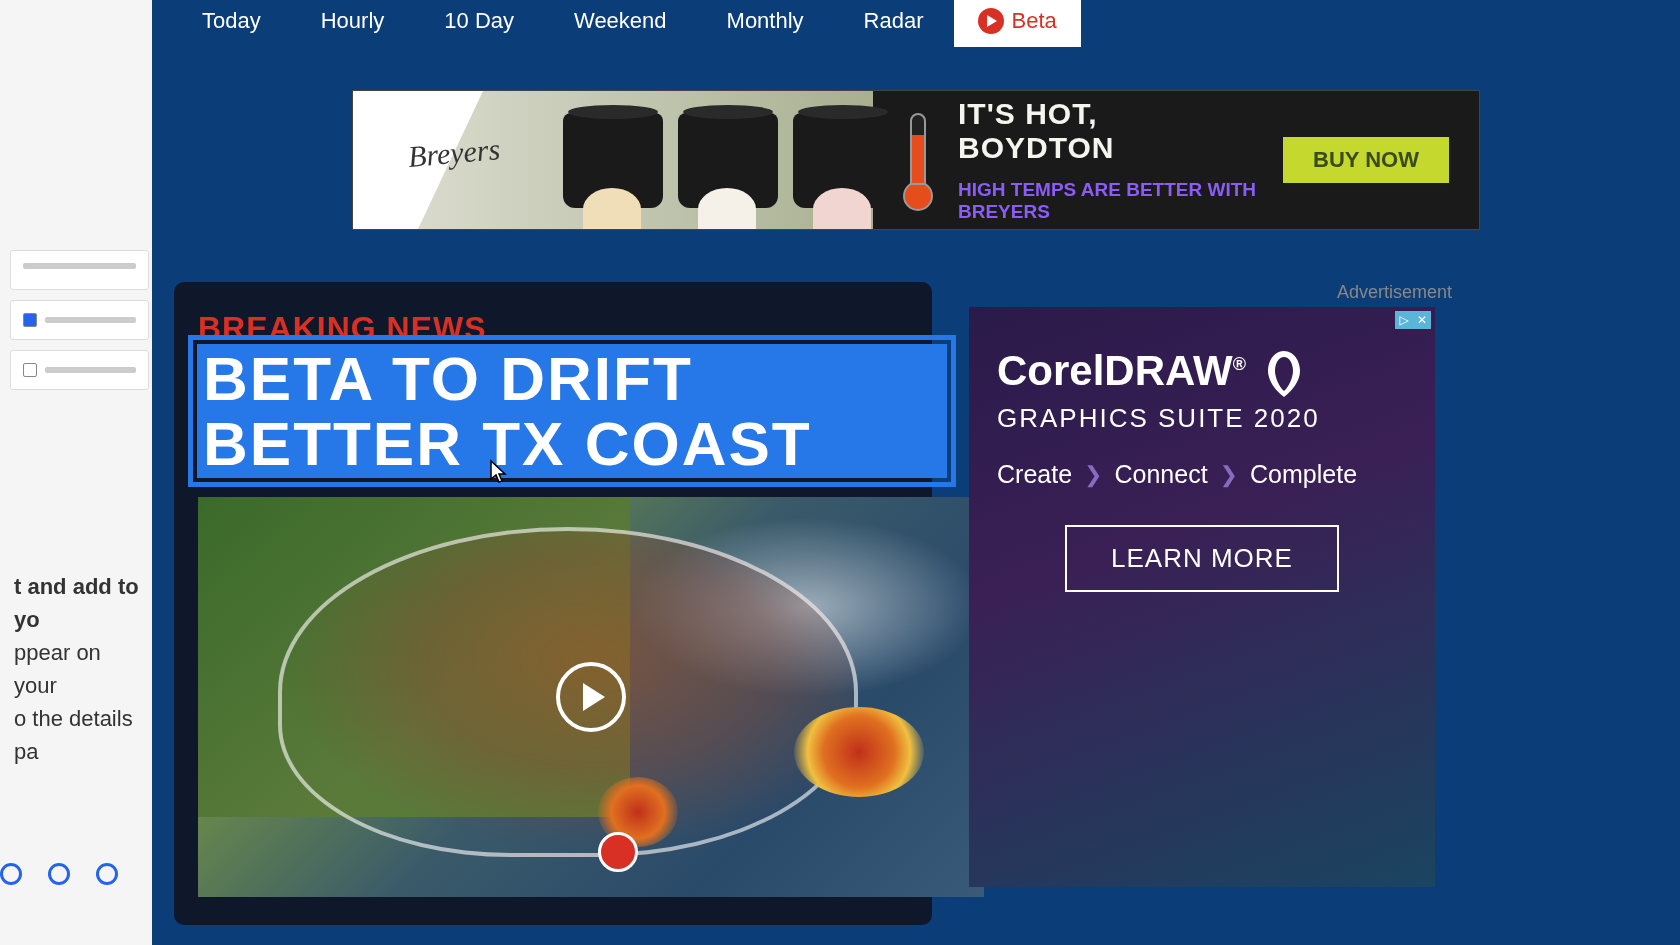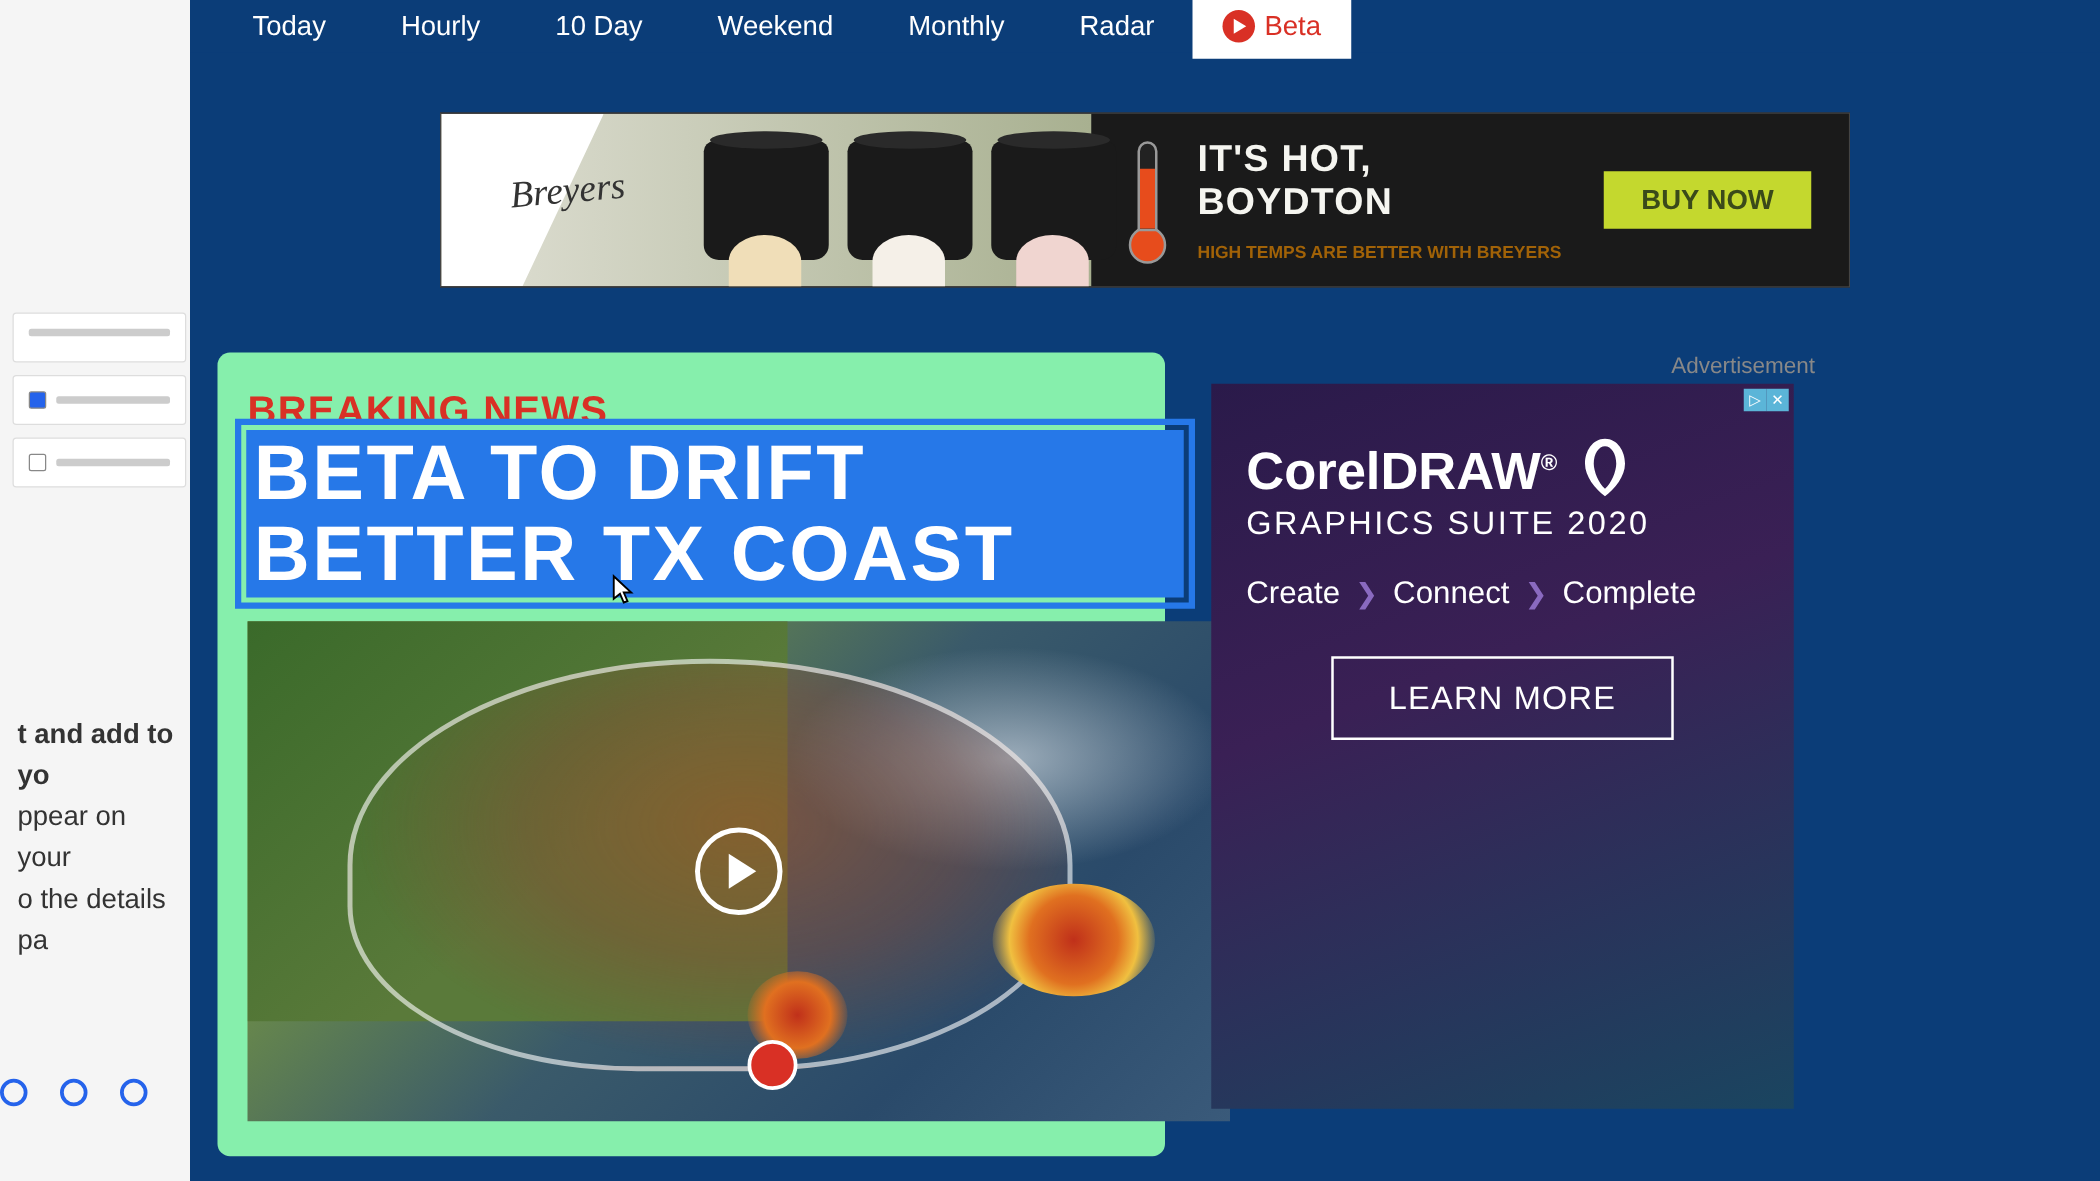--- a/index.html
+++ b/index.html
@@ -242,41 +242,41 @@
       flex: 1;
     }
     .banner-title {
       color: #f5f5f0;
       font-size: 30px;
       font-weight: bold;
       font-family: 'Arial Black', sans-serif;
       letter-spacing: 1px;
     }
     .banner-subtitle {
-      color: #a16207;
-      font-size: 14px;
+      color: #8b5cf6;
+      font-size: 19px;
       font-weight: bold;
       margin-top: 14px;
     }
     .buy-now-btn {
       background: #c4d82e;
       color: #3a4a1a;
       font-size: 22px;
       font-weight: bold;
       padding: 10px 30px;
       border: none;
       cursor: pointer;
     }
     .content-row {
       display: flex;
       gap: 20px;
       margin: 52px 22px 0;
     }
     .main-card {
-      background: #86efac;
+      background: #0f172a;
       border-radius: 10px;
       width: 758px;
       padding: 28px 24px;
     }
     .breaking-label {
       color: #d93025;
       font-size: 32px;
       font-weight: 900;
       letter-spacing: 1px;
     }
@@ -411,21 +411,21 @@
       color: #fff;
     }
     .corel-new {
       color: #e84850;
       font-size: 30px;
       font-weight: 900;
       letter-spacing: 1px;
     }
     .corel-logo-row {
       display: flex;
-      align-items: flex-end;
+      align-items: flex-start;
       gap: 14px;
       margin-top: 8px;
     }
     .corel-title {
       font-size: 42px;
       font-weight: bold;
     }
     .corel-title sup { font-size: 18px; }
     .corel-balloon {
       width: 48px;

